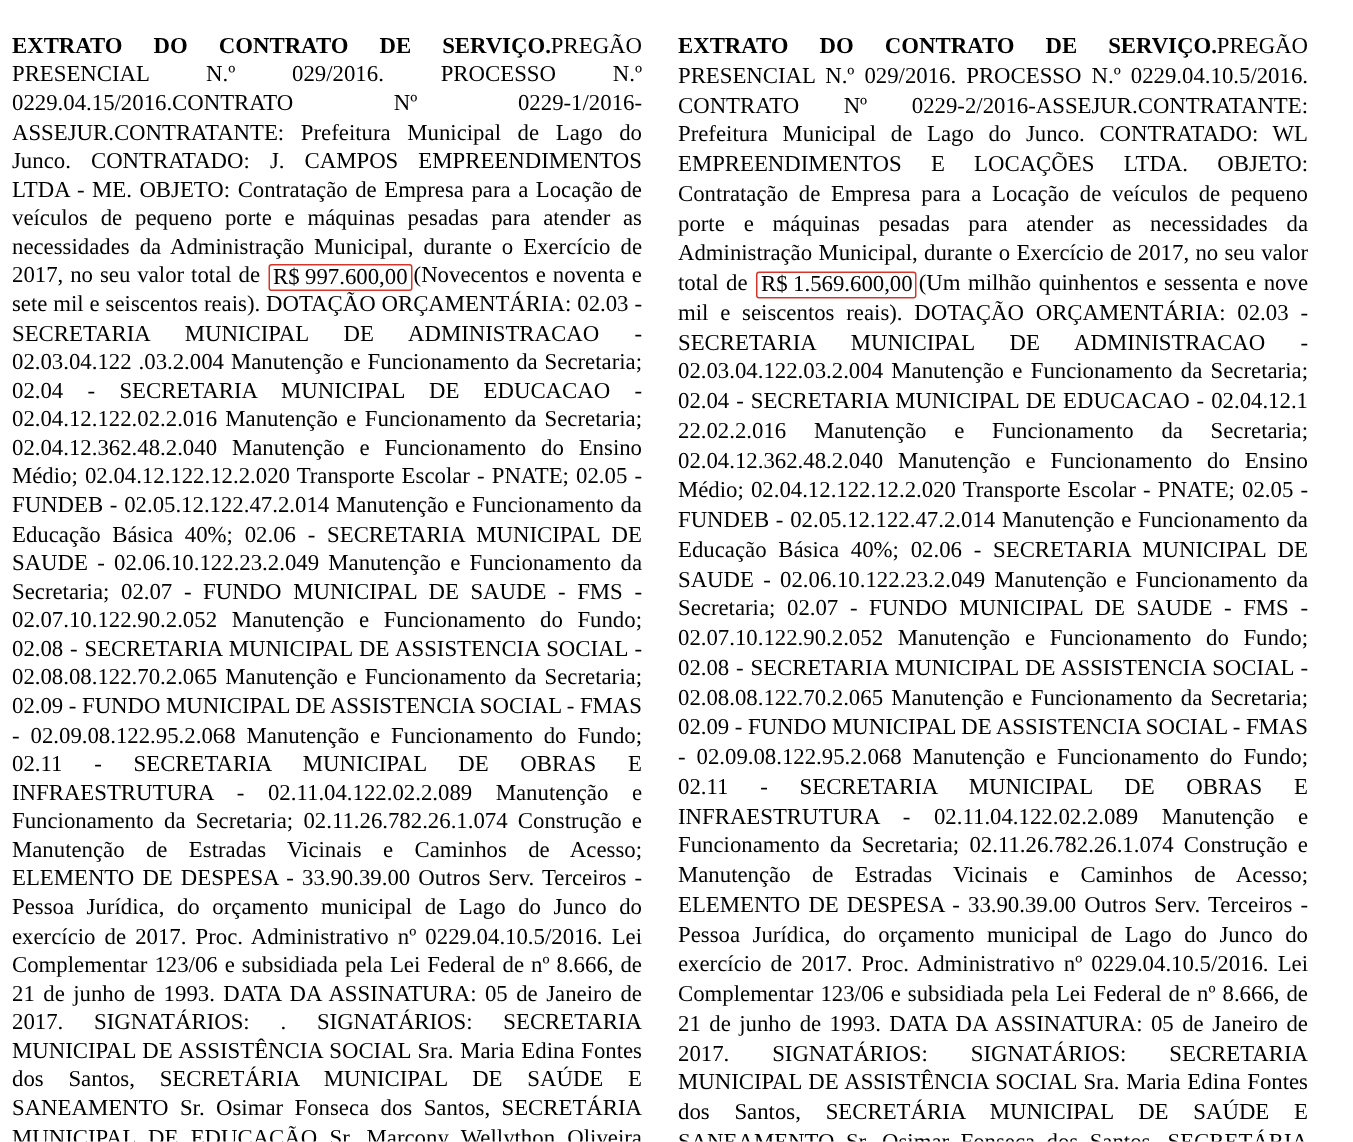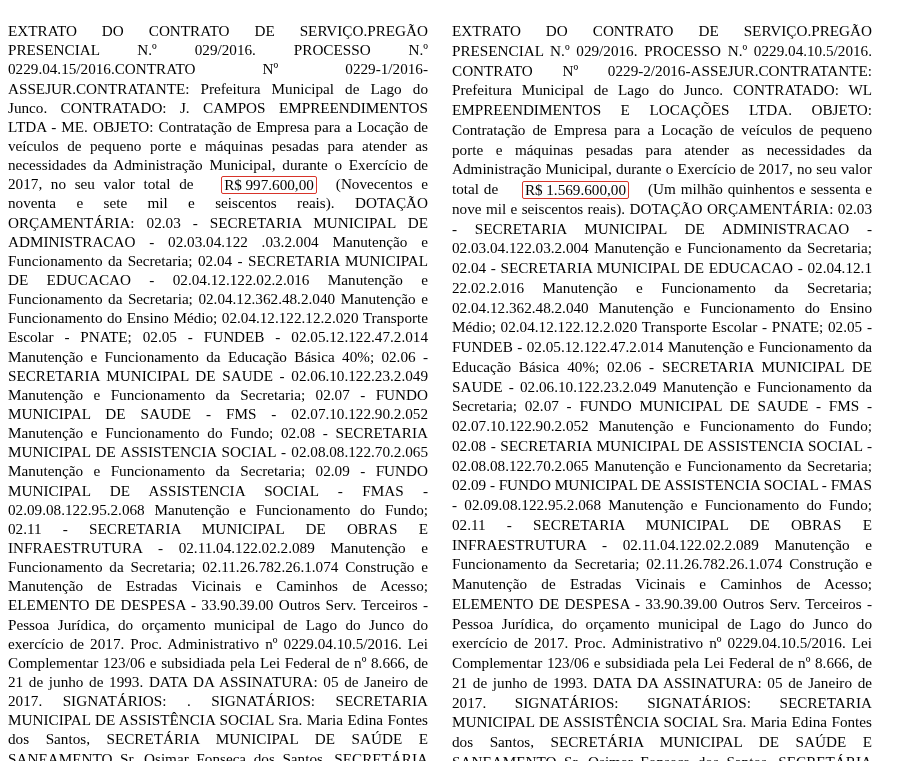--- a/index.html
+++ b/index.html
@@ -36,29 +36,29 @@
     text-align: justify;
     text-justify: inter-word;
     hyphens: none;
     word-spacing: -0.2px;
   }
   .col-right .body-text {
     font-size: 15.2px;
     line-height: 1.30;
   }
   .headline {
-    font-weight: normal;
+    font-weight: bold;
   }
   .money {
     display: inline-block;
     padding: 0 2px;
     border: 1.4px solid #d8342a;
     border-radius: 2px;
     line-height: 1.05;
-    margin: 0 19px;
+    margin: 0 1px;
     position: relative;
     top: 1px;
   }
 </style>
 </head>
 <body>
 
 <div class="page">
 
   <div class="column col-left">

